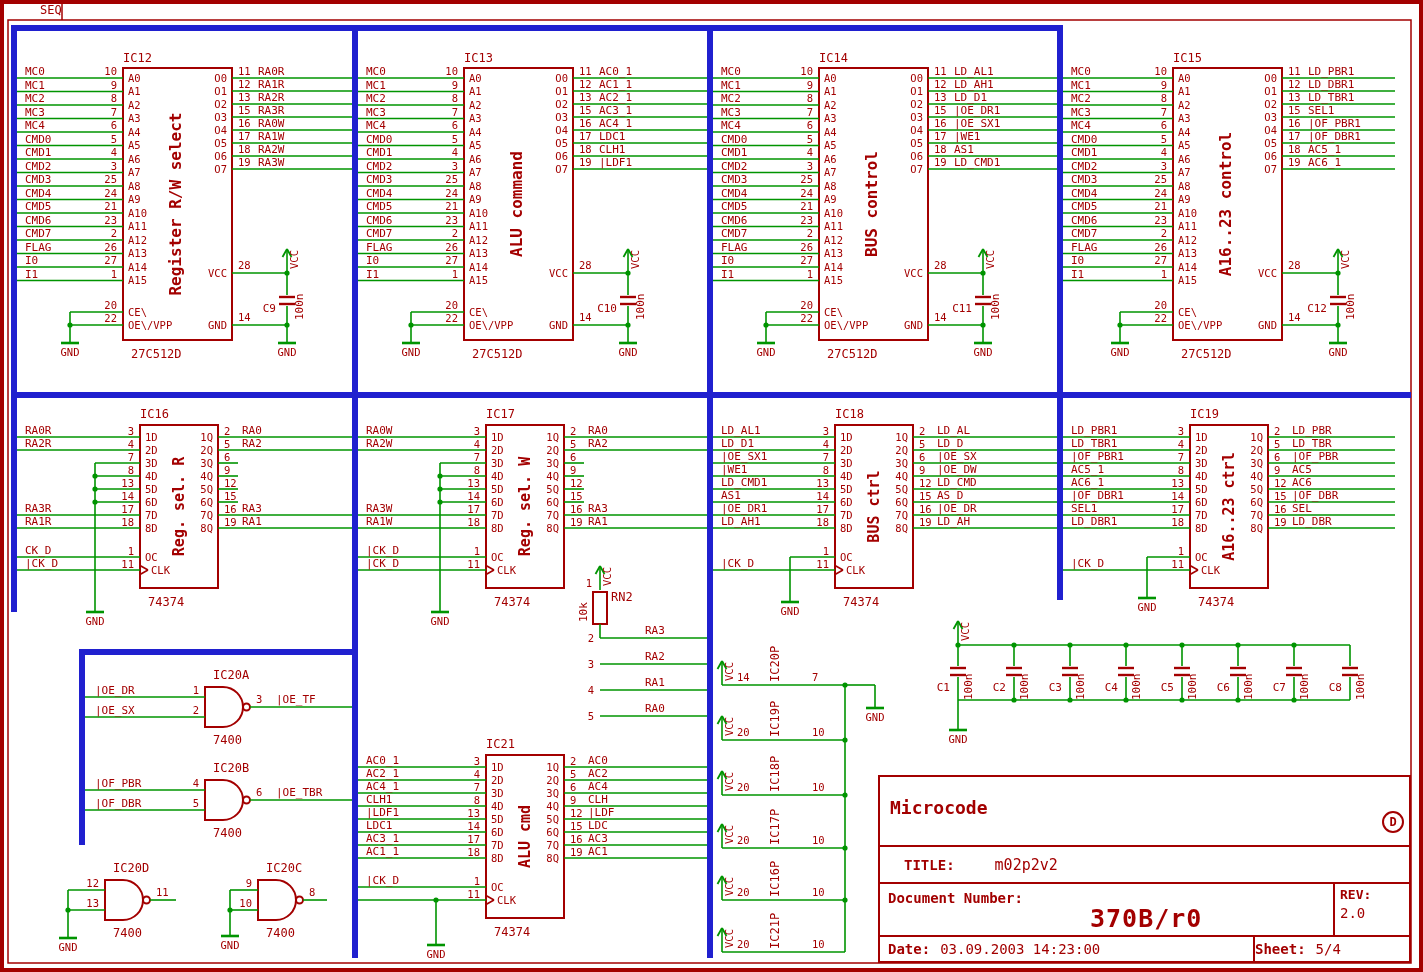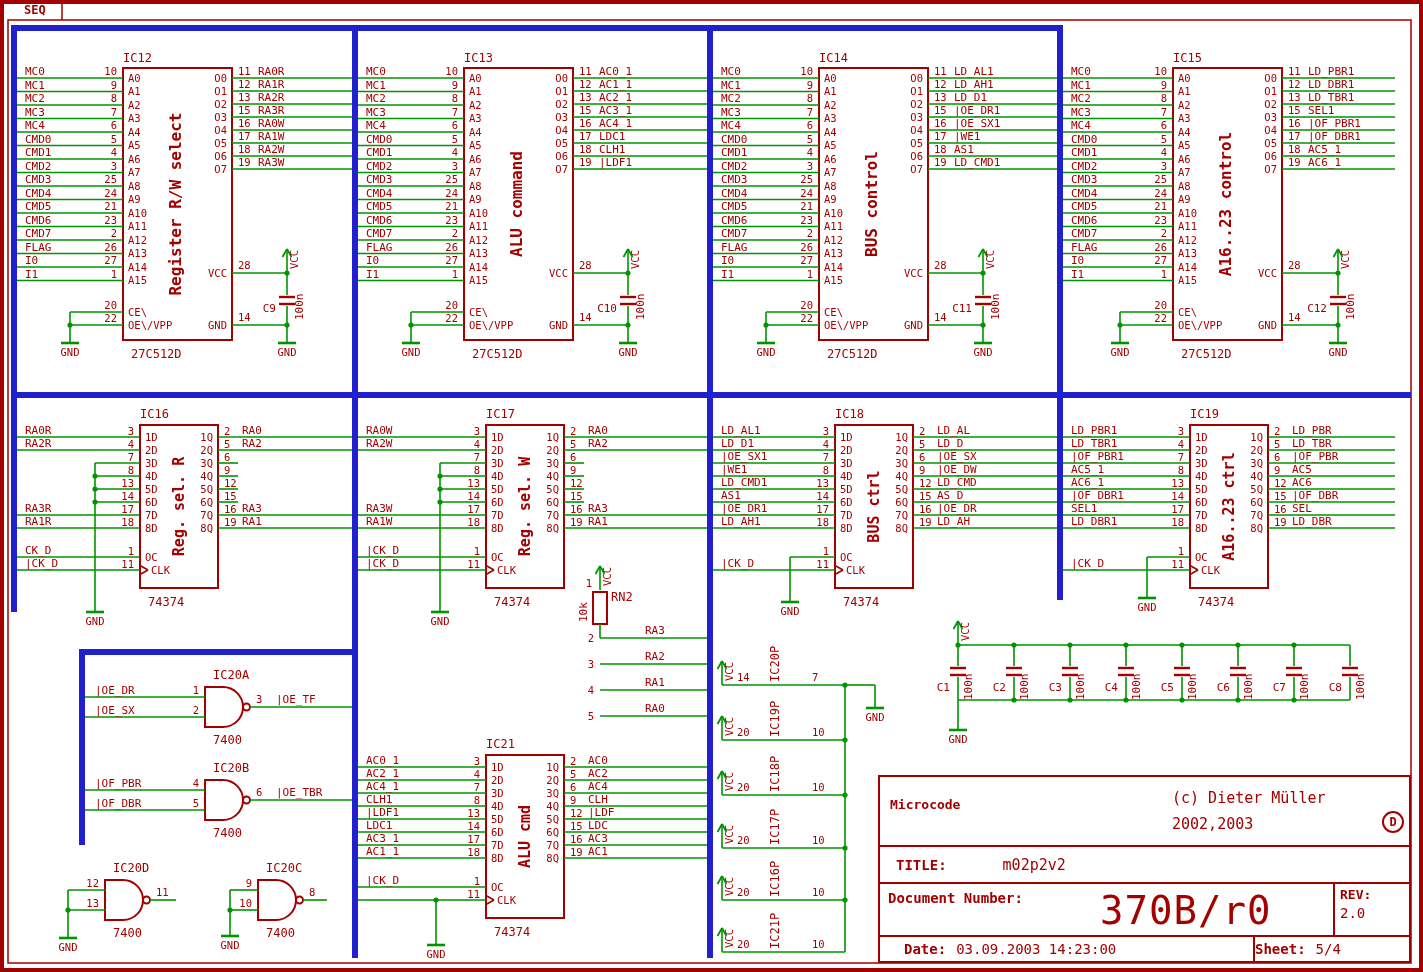--- a/index.html
+++ b/index.html
@@ -2,38 +2,38 @@
 <html><head>
 <meta charset="utf-8">
 <style>
   *{margin:0;padding:0;box-sizing:border-box}
   :root{--red:#a30000;--green:#009400;--blue:#2020cf}
   body{background:#fff;font-family:"DejaVu Sans Mono",monospace}
   .stage{position:relative;width:1423px;height:972px;background:#ffffff;overflow:hidden}
   svg{position:absolute;left:0;top:0}
   svg text{font-family:"DejaVu Sans Mono",monospace}
   .overlay{position:absolute;color:var(--red)}
-  .seq{left:24px;top:3px;font-size:12px;font-weight:bold}
+  .seq{left:40px;top:3px;font-size:12px;font-weight:normal}
   .tb{left:878px;top:775px;width:533px;height:188px;border:2px solid var(--red)}
   .tb .row{position:relative;border-top:2px solid var(--red)}
   .tb .r1{height:68px;border-top:none}
-  .tb .r2{height:37px;display:flex;align-items:center;gap:56px;padding-left:16px}
+  .tb .r2{height:37px;display:flex;align-items:center;gap:40px;padding-left:24px}
   .tb .r3{height:53px}
   .tb .r4{height:26px;display:flex}
-  .proj{position:absolute;left:10px;top:20px;font-size:13px;font-weight:bold}
+  .proj{position:absolute;left:10px;top:20px;font-size:18px;font-weight:bold}
   .copy{position:absolute;left:292px;top:8px;font-size:15px;line-height:26px}
   .logo{position:absolute;right:5px;top:34px;width:22px;height:22px;border:2px solid var(--red);border-radius:50%;text-align:center;line-height:18px;font-size:12px;font-weight:bold}
   .lbl{font-weight:bold;font-size:14px}
   .tval{font-size:15px;font-weight:normal}
   .r3 .dn{position:absolute;left:8px;top:6px}
-  .docnum{position:absolute;left:220px;bottom:2px;font-size:39px;font-weight:normal;letter-spacing:1px}
+  .docnum{position:absolute;left:210px;bottom:2px;font-size:25px;font-weight:bold;letter-spacing:1px}
   .rev{position:absolute;right:0;top:0;width:76px;height:100%;border-left:2px solid var(--red);padding:3px 0 0 5px}
   .rev .lbl{font-size:13px}
   .rval{font-size:14px;margin-top:3px}
-  .datec{flex:1;display:flex;align-items:center;gap:10px;padding-left:24px;font-size:14px}
+  .datec{flex:1;display:flex;align-items:center;gap:10px;padding-left:8px;font-size:14px}
   .sheetc{width:156px;border-left:2px solid var(--red);display:flex;align-items:center;gap:10px;padding-left:0;font-size:14px}
 </style>
 </head>
 <body>
 
 <div class="stage">
   <svg id="schem" width="1423" height="972" viewBox="0 0 1423 972">
       <g>
         <rect x="2" y="2" width="1419" height="968" fill="none" stroke="#a30000" stroke-width="4"></rect>
         <rect x="8" y="20" width="1403" height="943" fill="none" stroke="#a30000" stroke-width="1.5"></rect>
@@ -1228,24 +1228,20 @@
         <line x1="949" y1="730" x2="967" y2="730" stroke="#009400" stroke-width="2.6"></line>
         <text x="958" y="743" fill="#a30000" font-size="10.5" text-anchor="middle">GND</text>
       </g>
     </svg>
 
   <div class="overlay seq">SEQ</div>
 
   <div class="overlay tb">
     <div class="row r1">
       <div class="proj">Microcode</div>
-      <div class="copy">
-        <div>(c) Dieter Müller</div>
-        <div>2002,2003</div>
-      </div>
       <div class="logo">D</div>
     </div>
     <div class="row r2">
       <span class="lbl">TITLE:</span>
       <span class="tval">m02p2v2</span>
     </div>
     <div class="row r3">
       <span class="lbl dn">Document Number:</span>
       <div class="docnum">370B/r0</div>
       <div class="rev">

